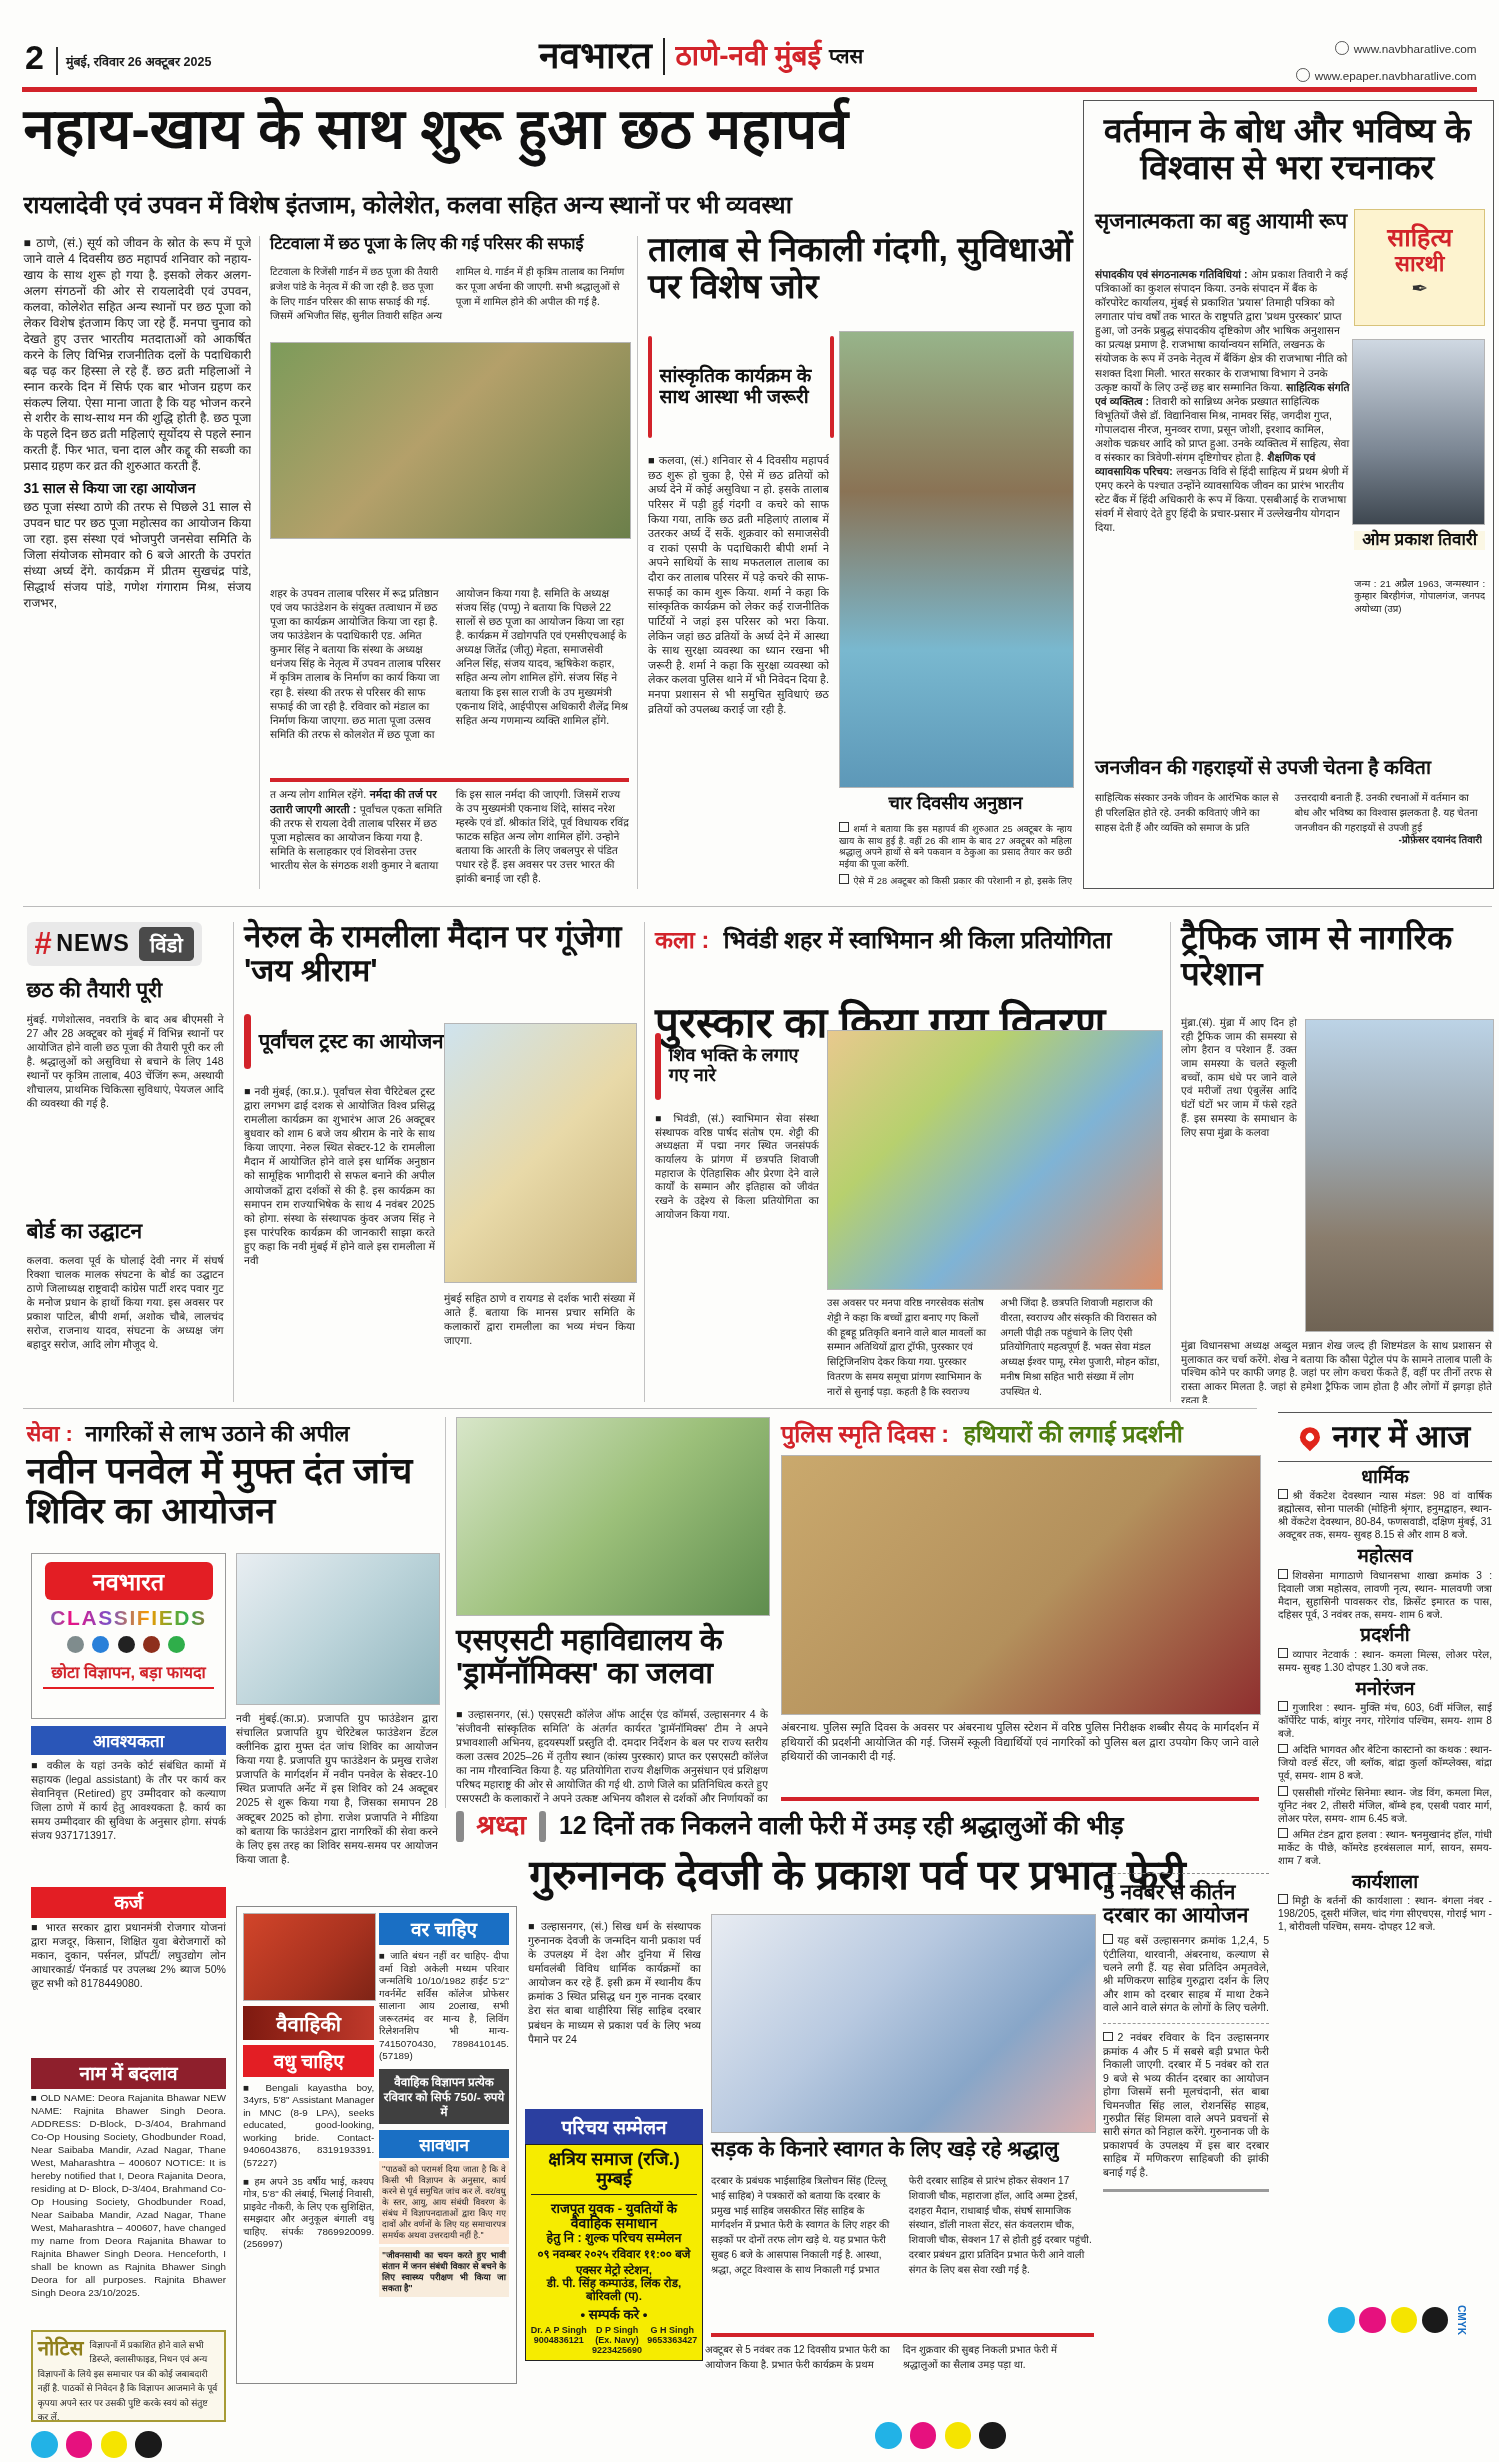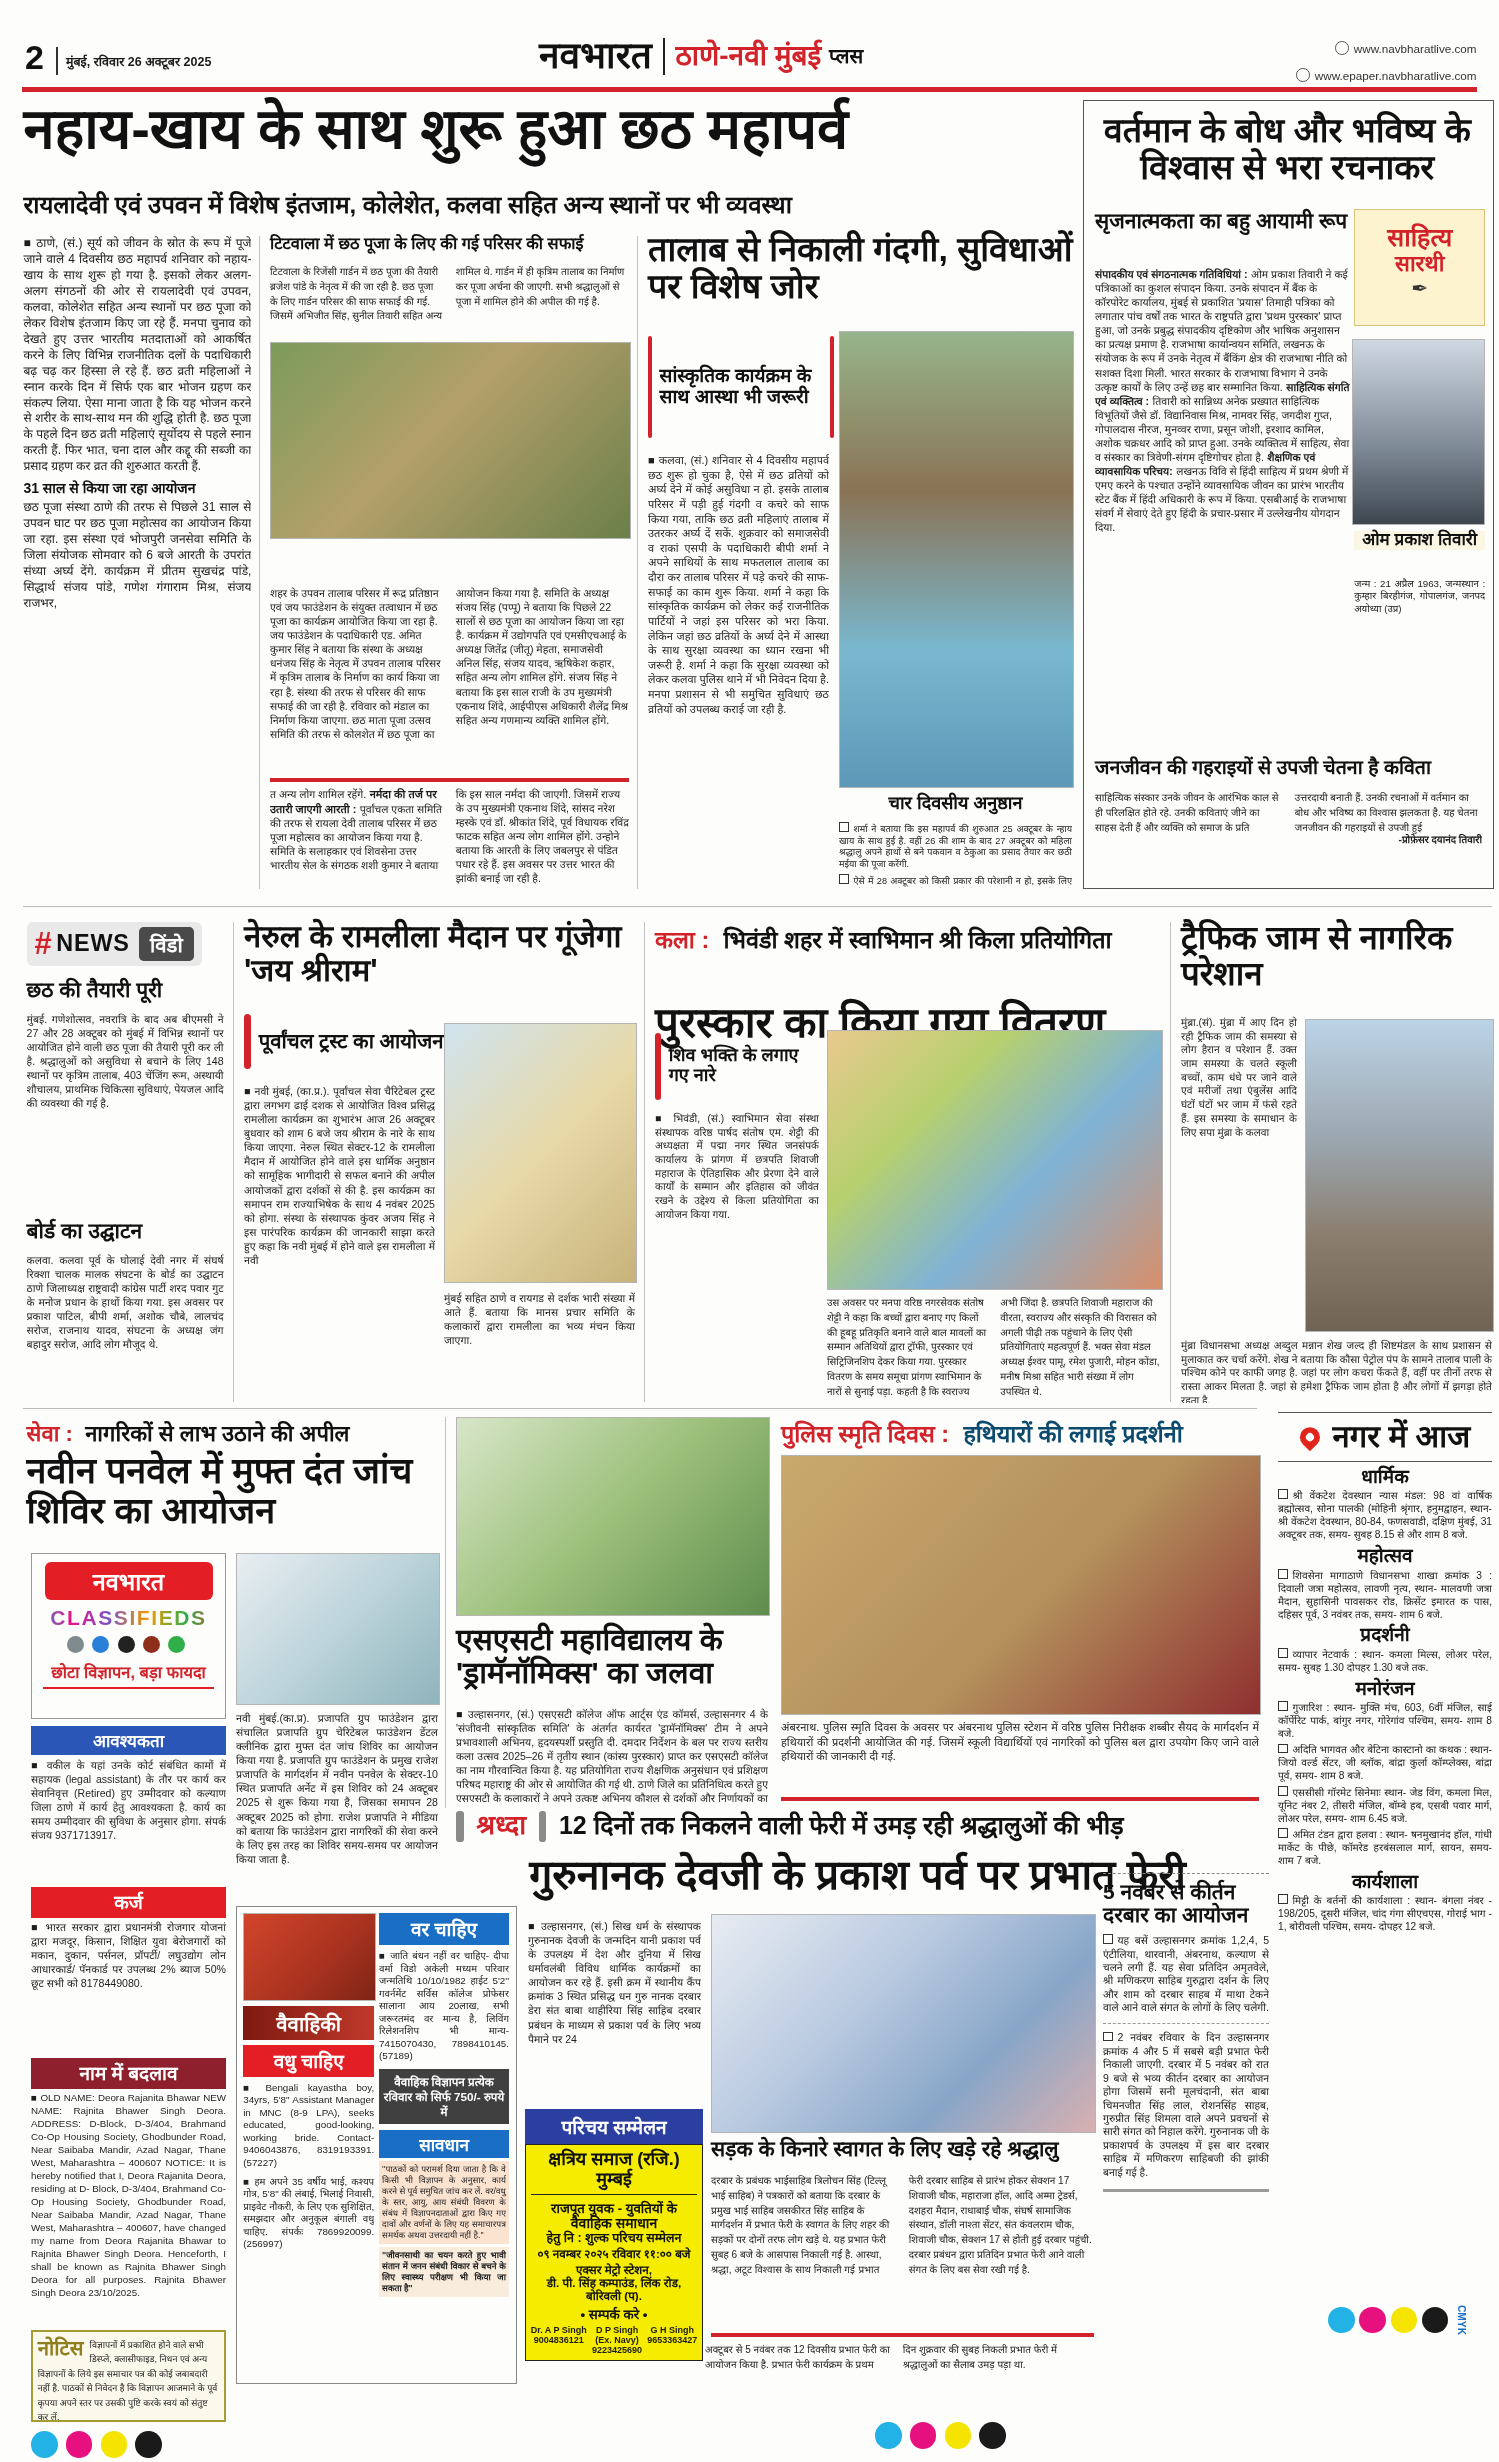--- a/index.html
+++ b/index.html
@@ -189,21 +189,21 @@
     <span>अर्नेट में इस शिविर को 24 अक्टूबर 2025 से शुरू किया गया है, जिसका समापन 28 अक्टूबर 2025 को होगा. राजेश प्रजापति ने मीडिया को बताया कि फाउंडेशन द्वारा नागरिकों की सेवा करने के लिए इस तरह का शिविर समय-समय पर आयोजन किया जाता है.</span>
   </div>
   <div class="abs vline" style="left:445px;top:1417px;height:391px;"></div>
 
   <div class="abs photo" style="left:456px;top:1417px;width:312px;height:197px;background:linear-gradient(135deg,#d8e6c9,#9cc07a 50%,#5f8d4e);"></div>
   <div class="abs hl" style="left:456px;top:1623px;width:312px;font-size:30px;">एसएसटी महाविद्यालय के 'ड्रामॅनॉमिक्स' का जलवा</div>
   <div class="abs body" style="left:456px;top:1708px;width:312px;height:94px;font-size:10.5px;">■ उल्हासनगर, (सं.) एसएसटी कॉलेज ऑफ आर्ट्स एंड कॉमर्स, उल्हासनगर 4 के 'संजीवनी सांस्कृतिक समिति' के अंतर्गत कार्यरत 'ड्रामॅनॉमिक्स' टीम ने अपने प्रभावशाली अभिनय, हृदयस्पर्शी प्रस्तुति दी. दमदार निर्देशन के बल पर राज्य स्तरीय कला उत्सव 2025–26 में तृतीय स्थान (कांस्य पुरस्कार) प्राप्त कर एसएसटी कॉलेज का नाम गौरवान्वित किया है. यह प्रतियोगिता राज्य शैक्षणिक अनुसंधान एवं प्रशिक्षण परिषद महाराष्ट्र की ओर से आयोजित की गई थी. ठाणे जिले का प्रतिनिधित्व करते हुए एसएसटी के कलाकारों ने अपने उत्कृष्ट अभिनय कौशल से दर्शकों और निर्णायकों का दिल जीत लिया.</div>
 
   <div class="abs" style="left:781px;top:1417px;width:478px;font-size:23.4px;font-weight:800;">
     <span class="red">पुलिस स्मृति दिवस :</span>
-    <span style="color:#0c4a6e;margin-left:7.8px;">हथियारों की लगाई प्रदर्शनी</span>
+    <span style="color:#4d7c0f;margin-left:7.8px;">हथियारों की लगाई प्रदर्शनी</span>
   </div>
   <div class="abs photo" style="left:781px;top:1455px;width:478px;height:258px;background:linear-gradient(135deg,#caa96d,#b3905c 55%,#8f2f2f);"></div>
   <div class="abs body" style="left:781px;top:1720px;width:478px;height:72px;font-size:11px;">अंबरनाथ. पुलिस स्मृति दिवस के अवसर पर अंबरनाथ पुलिस स्टेशन में वरिष्ठ पुलिस निरीक्षक शब्बीर सैयद के मार्गदर्शन में हथियारों की प्रदर्शनी आयोजित की गई. जिसमें स्कूली विद्यार्थियों एवं नागरिकों को पुलिस बल द्वारा उपयोग किए जाने वाले हथियारों की जानकारी दी गई.</div>
   <div class="abs hr-red" style="left:781px;top:1797px;width:478px;"></div>
 
   <div class="abs" style="left:1278px;top:1412px;width:214px;border-top:1.6px solid #555;">
     <div class="jc" style="height:48px;justify-content:center;border-bottom:1.6px solid #555;">
       <span class="pin"></span>
       <span class="hl" style="font-size:31px;margin-left:12.5px;">नगर में आज</span>
     </div>

